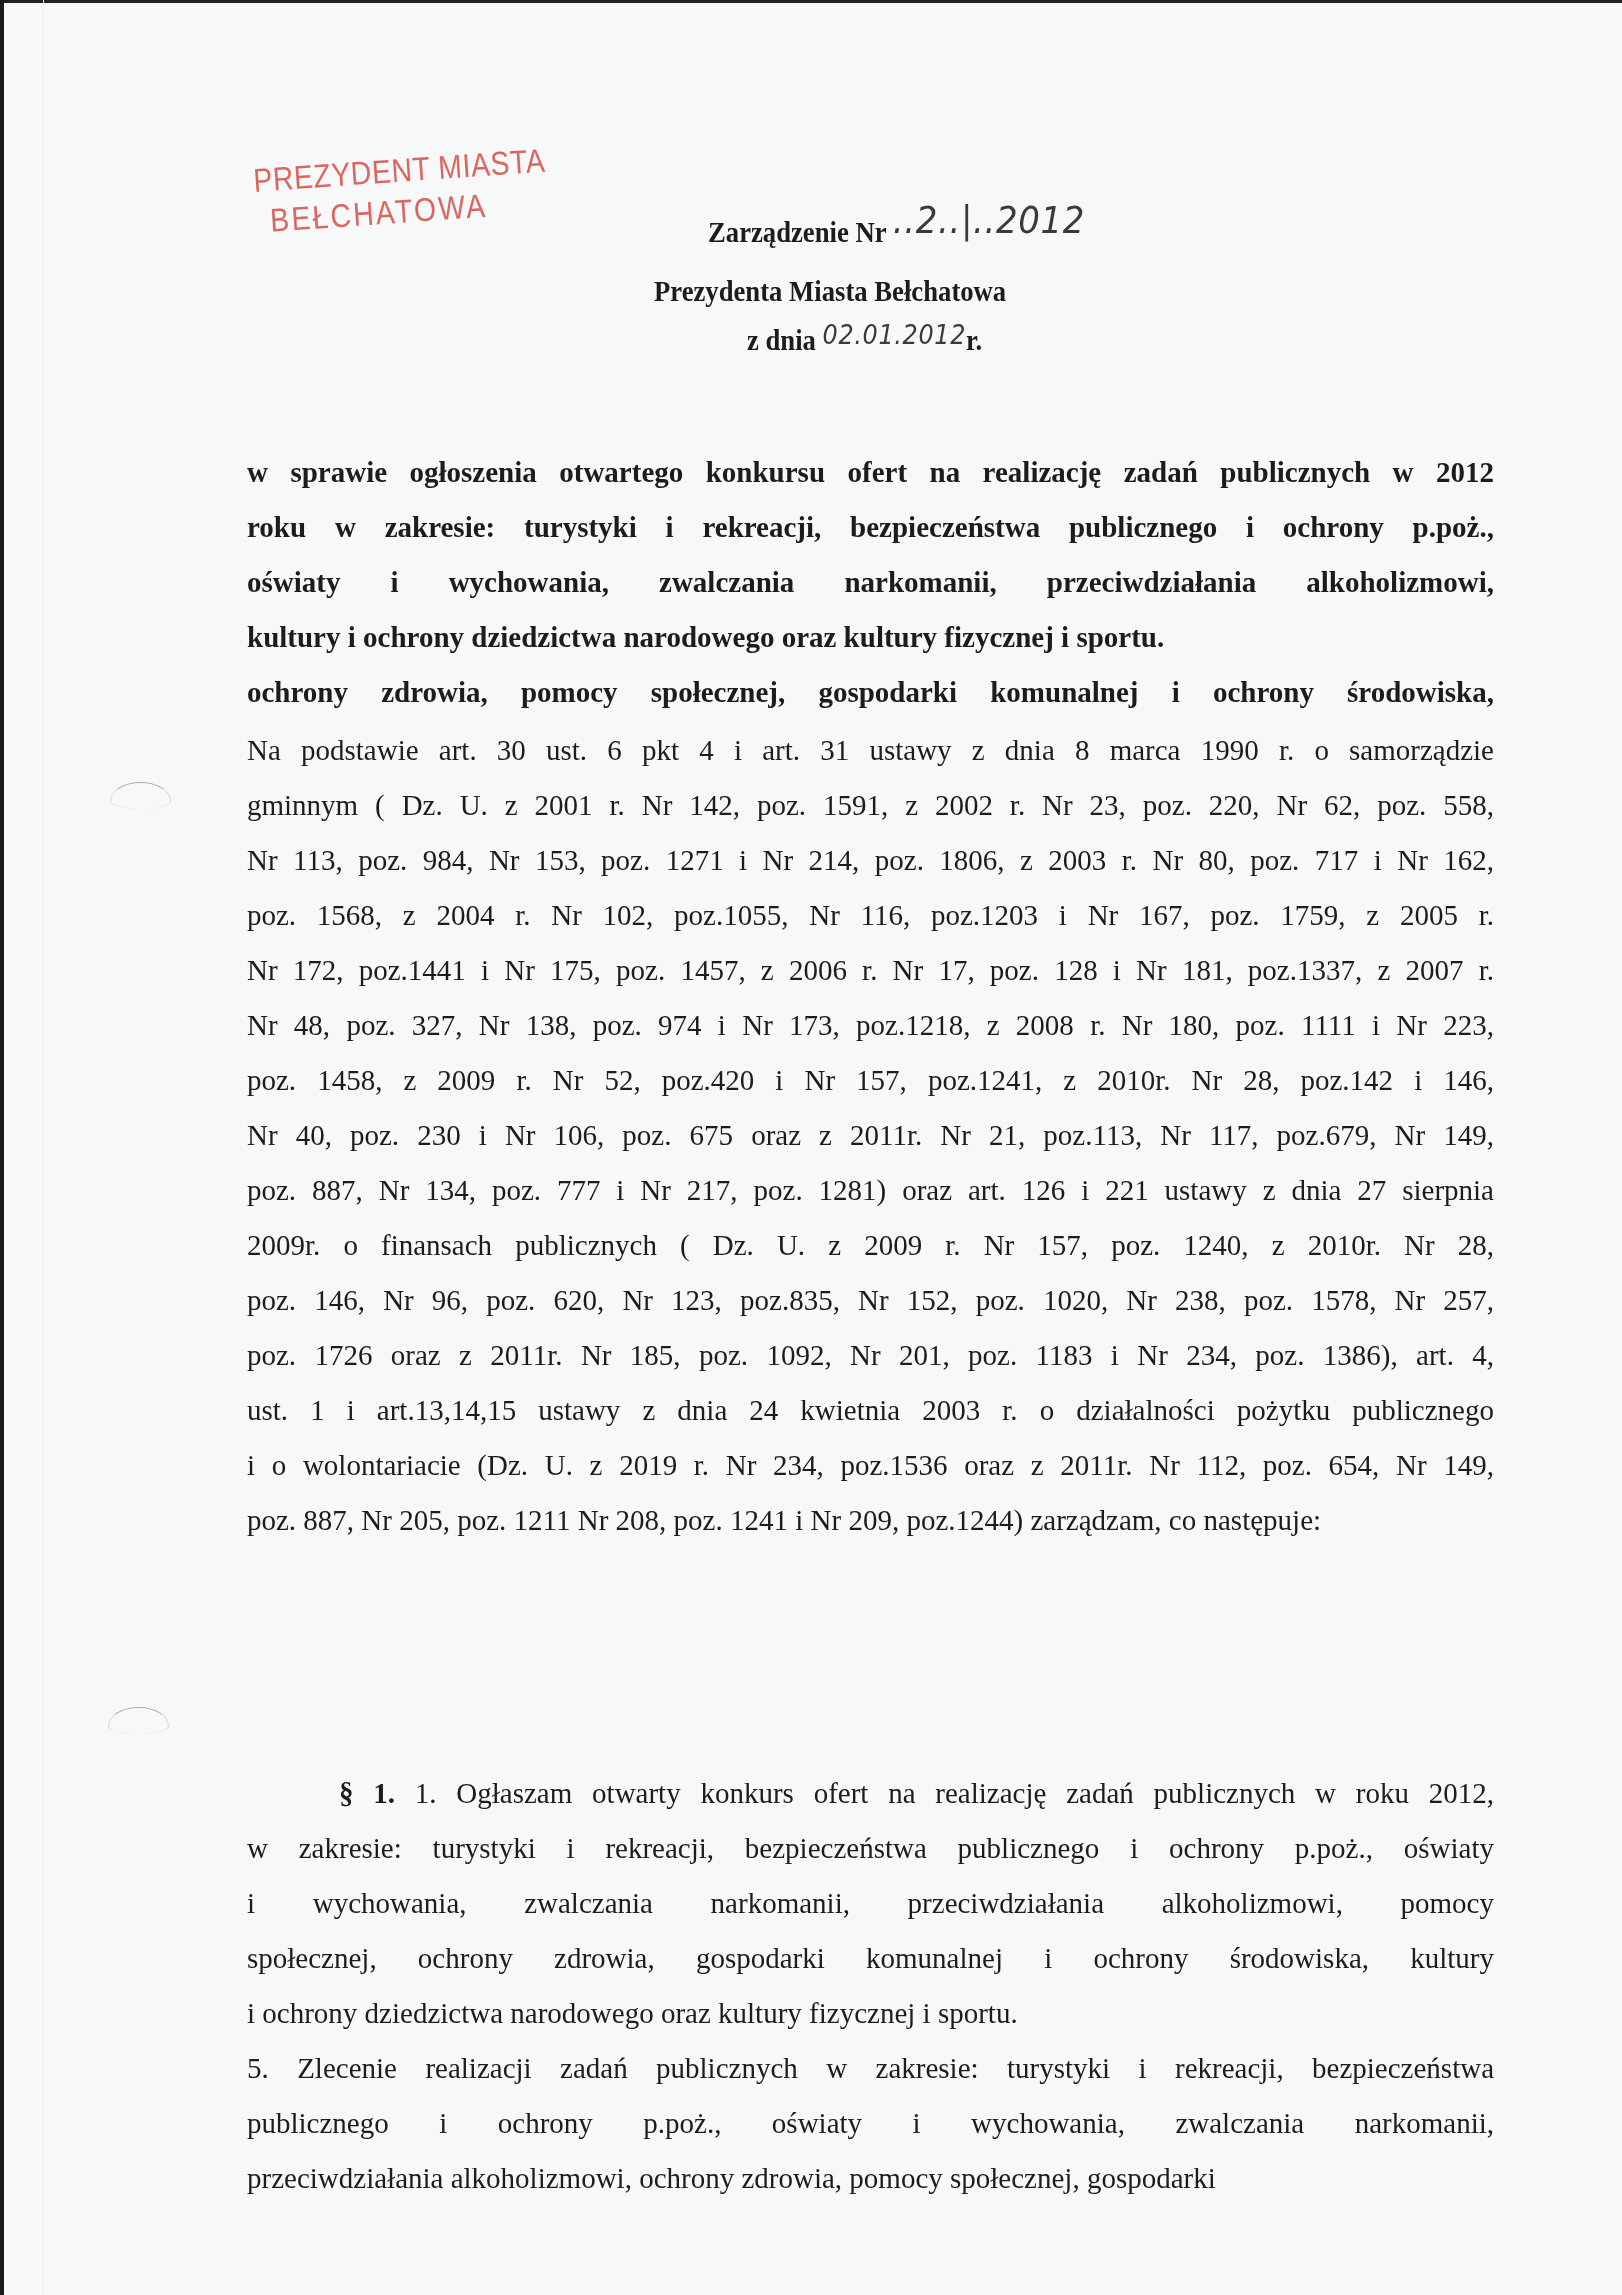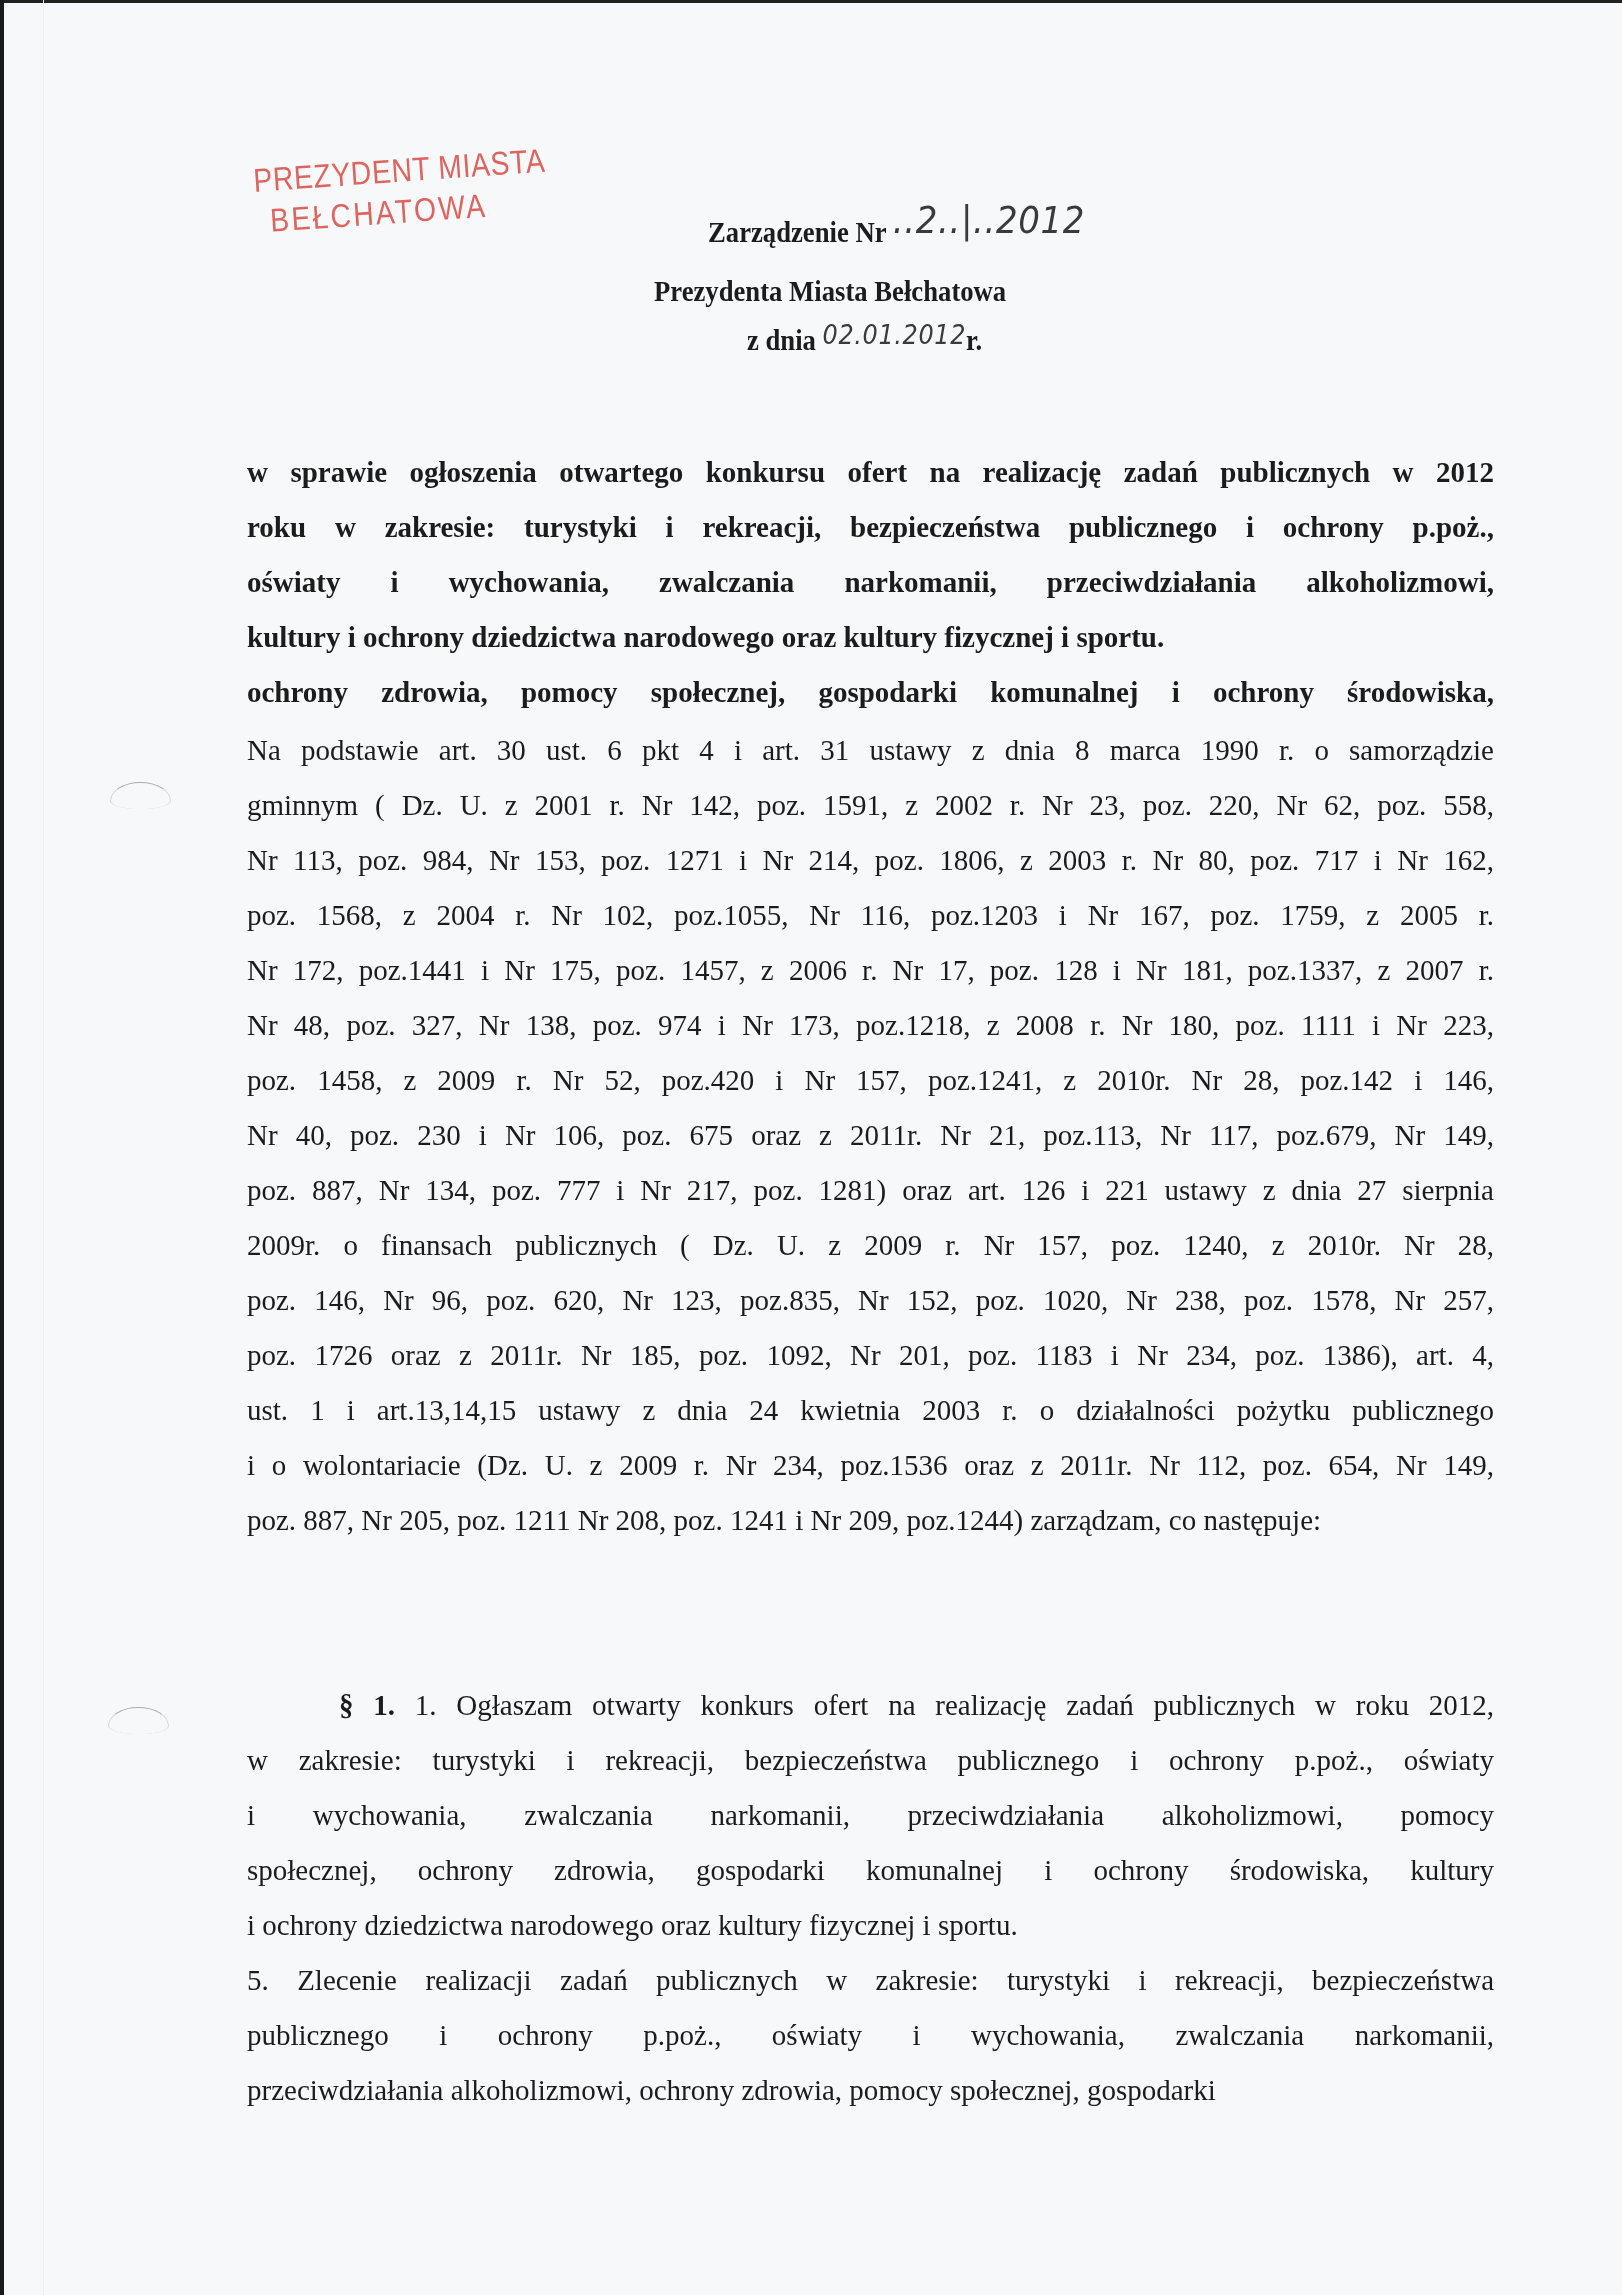--- a/index.html
+++ b/index.html
@@ -41,21 +41,21 @@
 
   .para {
     position: absolute; left: 247px; width: 1247px;
     font-size: 29px; line-height: 55px; text-align: justify; text-align-last: left;
   }
   .para.bold { font-weight: bold; }
   .para .line { display: block; white-space: nowrap; text-align-last: justify; text-align: justify; }
   .para .line.last { text-align-last: left; }
   .subject { top: 445px; }
   .legal { top: 723px; }
-  .sec1 { top: 1678px; }
+  .sec1 { top: 1766px; }
   .sec1 .line.indent { padding-left: 92px; }
 </style>
 </head>
 <body>
 
 <div class="scan-edge-top"></div>
 <div class="scan-edge-left"></div>
 <div class="fold-line"></div>
 <div class="punch-hole h1"></div>
 <div class="punch-hole h2"></div>
@@ -90,21 +90,21 @@
   <span class="line">poz. 1568, z 2004 r. Nr 102, poz.1055, Nr 116, poz.1203 i Nr 167, poz. 1759, z 2005 r.</span>
   <span class="line">Nr 172, poz.1441 i Nr 175, poz. 1457, z 2006 r. Nr 17, poz. 128 i Nr 181, poz.1337,  z 2007 r.</span>
   <span class="line">Nr 48, poz. 327, Nr 138, poz. 974 i Nr 173, poz.1218, z 2008 r. Nr 180, poz. 1111 i Nr 223,</span>
   <span class="line">poz. 1458,  z 2009 r. Nr 52, poz.420 i Nr 157, poz.1241, z 2010r. Nr 28, poz.142  i 146,</span>
   <span class="line">Nr 40, poz. 230 i Nr 106, poz. 675 oraz z 2011r. Nr 21, poz.113, Nr 117, poz.679,  Nr 149,</span>
   <span class="line">poz. 887, Nr 134, poz. 777 i  Nr 217, poz. 1281) oraz  art. 126 i 221 ustawy z dnia 27 sierpnia</span>
   <span class="line">2009r. o finansach publicznych ( Dz. U. z 2009 r. Nr 157, poz. 1240,  z 2010r. Nr 28,</span>
   <span class="line">poz. 146,  Nr 96, poz. 620, Nr 123, poz.835, Nr 152, poz. 1020, Nr 238, poz. 1578, Nr 257,</span>
   <span class="line">poz. 1726 oraz z 2011r. Nr 185, poz. 1092, Nr 201, poz. 1183 i Nr 234, poz. 1386), art. 4,</span>
   <span class="line">ust. 1  i art.13,14,15  ustawy z dnia 24 kwietnia 2003 r. o działalności pożytku publicznego</span>
-  <span class="line">i o wolontariacie  (Dz. U.  z 2009 r. Nr 234, poz.1536 oraz z 2011r. Nr 112, poz. 654, Nr 149,</span>
+  <span class="line">i o wolontariacie  (Dz. U.  z 2019 r. Nr 234, poz.1536 oraz z 2011r. Nr 112, poz. 654, Nr 149,</span>
   <span class="line last">poz. 887, Nr 205, poz. 1211 Nr 208, poz. 1241  i Nr 209, poz.1244) zarządzam, co następuje:</span>
 </div>
 
 <div class="para sec1">
   <span class="line indent"><b>§ 1.</b> <span>1. Ogłaszam otwarty konkurs ofert na realizację zadań publicznych w roku 2012,</span></span>
   <span class="line">w zakresie: turystyki i rekreacji, bezpieczeństwa publicznego i ochrony p.poż., oświaty</span>
   <span class="line">i wychowania, zwalczania   narkomanii,   przeciwdziałania   alkoholizmowi,   pomocy</span>
   <span class="line">społecznej,   ochrony   zdrowia, gospodarki komunalnej i ochrony środowiska, kultury</span>
   <span class="line last">i ochrony dziedzictwa narodowego oraz kultury fizycznej i sportu.</span>
   <span class="line">5. Zlecenie realizacji zadań publicznych w zakresie: turystyki i rekreacji, bezpieczeństwa</span>

